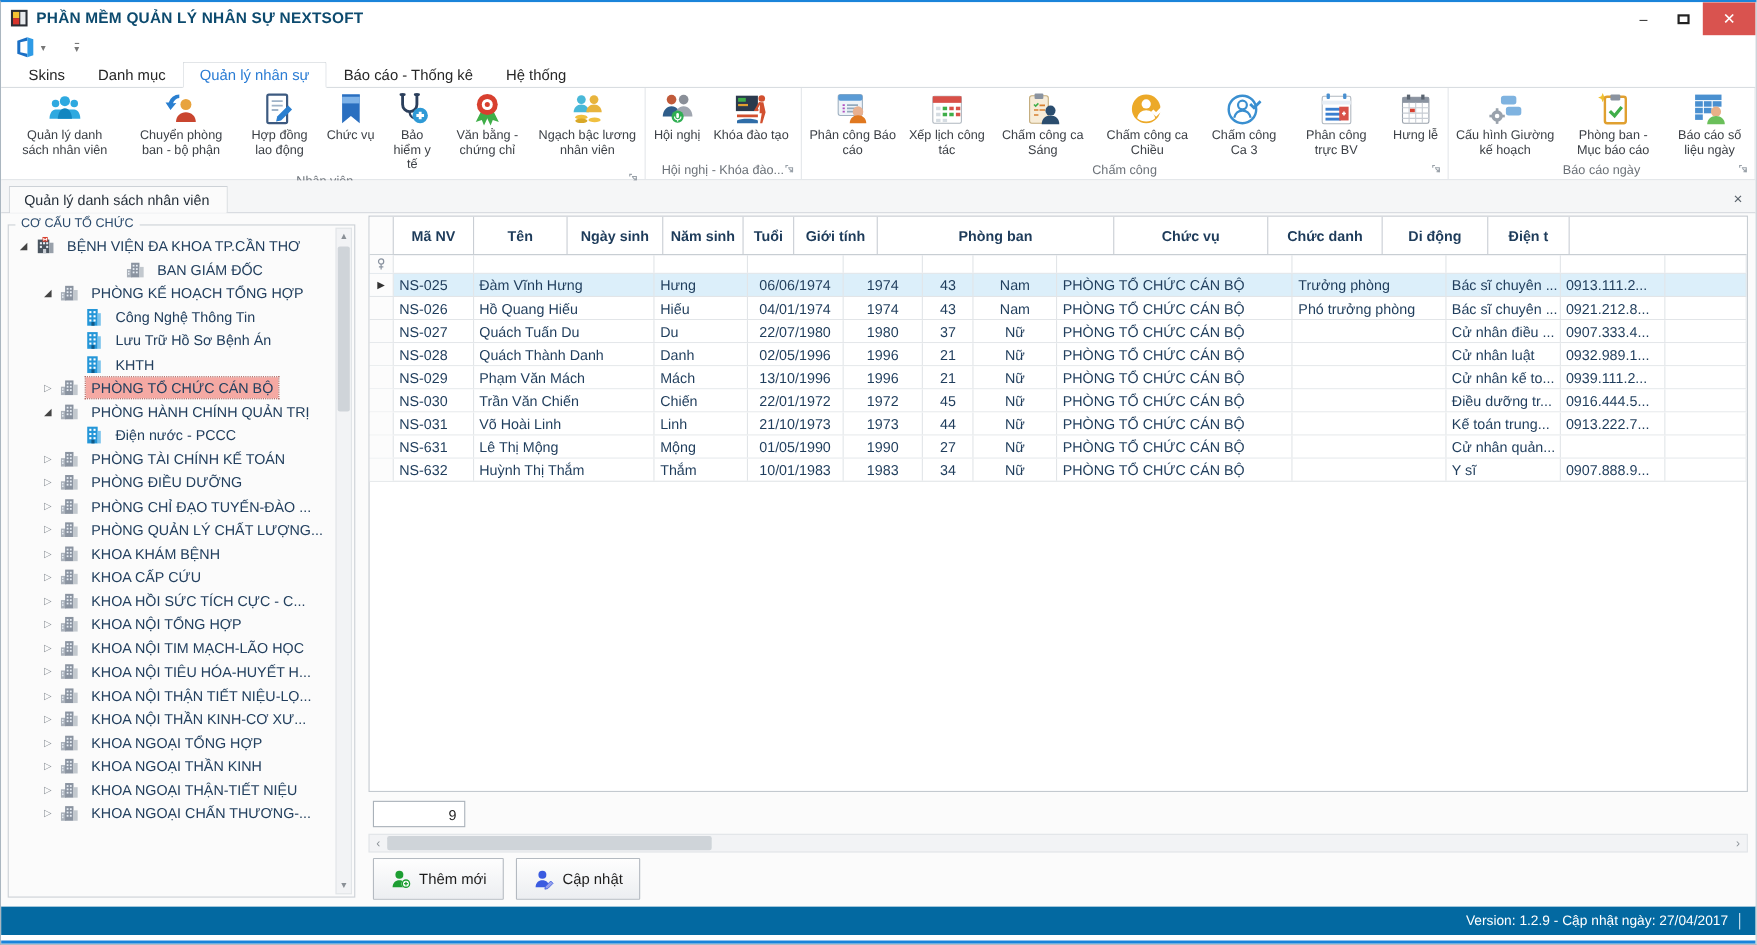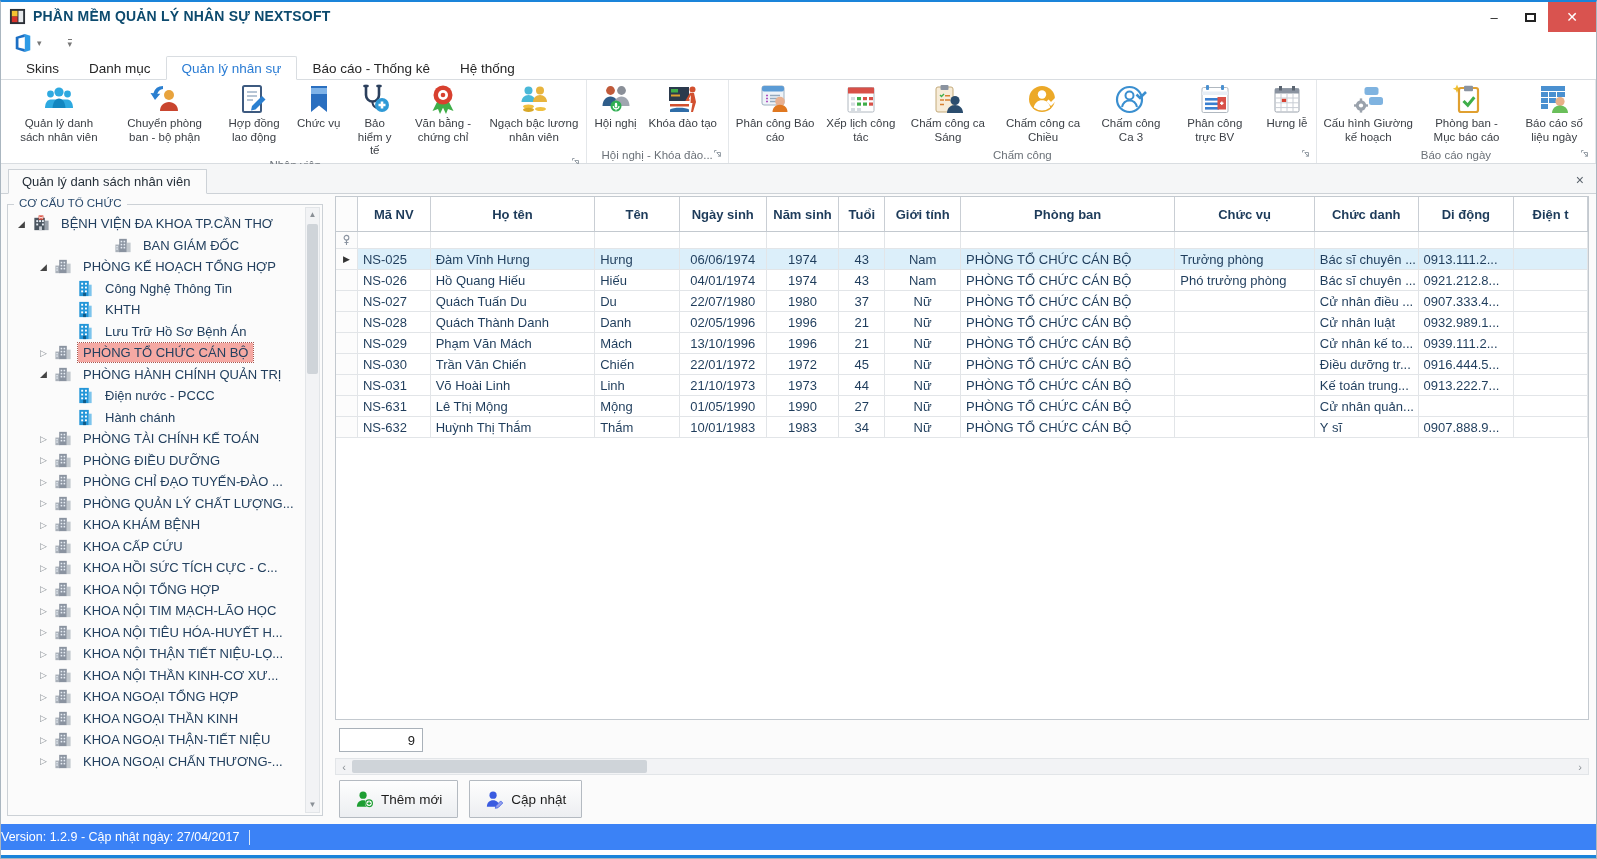--- a/index.html
+++ b/index.html
@@ -85,21 +85,21 @@
   .hscroll .arr{width:16px;text-align:center;color:#8a9096;font-size:11px;cursor:pointer}
   .hscroll .thumb{height:13px;width:295px;background:#cfd4d9;border-radius:2px;cursor:grab}
   .hscroll .sp{flex:1}
 
   .fbuttons{position:absolute;left:8px;top:584px;display:flex;gap:11px}
   .fbtn{display:inline-flex;align-items:center;gap:7px;height:38px;padding:0 15px;border:1px solid #b4bac1;background:linear-gradient(#fefefe,#eceef1);font-size:13.5px;color:#1c1c1c;cursor:pointer;border-radius:1px}
   .fbtn .icon{width:19px;height:19px}
   .fbtn .icon svg{width:100%;height:100%}
 
   
-  .statusbar{height:26px;background:#3b82f6;display:flex;align-items:center;padding-right:14px;color:#fff;font-size:12.5px;gap:10px}
+  .statusbar{height:26px;background:#0369a1;display:flex;align-items:center;justify-content:flex-end;padding-right:14px;color:#fff;font-size:12.5px;gap:10px}
   .grip{width:1px;height:15px;background:#eaf2f8;opacity:.9}
   .bottom-gap{height:5px;background:#fff}
   .bottom-line{height:3px;background:#1a84da}
 </style>
 </head>
 <body>
 
 <div class="window">
 
   <div class="titlebar">
@@ -502,38 +502,38 @@
                 <g fill="#fff">
                   <rect x="6" y="4" width="2" height="2"></rect>
                   <rect x="10" y="4" width="2" height="2"></rect>
                   <rect x="6" y="8" width="2" height="2"></rect>
                   <rect x="10" y="8" width="2" height="2"></rect>
                   <rect x="6" y="12" width="2" height="2"></rect>
                   <rect x="10" y="12" width="2" height="2"></rect>
                 </g>
                 <rect x="8" y="14.5" width="3" height="3.5" fill="#0f5a88"></rect>
               </svg></span>
-            <span class="tlabel">KHTH</span>
+            <span class="tlabel">Lưu Trữ Hồ Sơ Bệnh Án</span>
           </div>
           <div class="titem" style="padding-left: 48px;">
             <span class="texp"></span>
             <span class="ticon"><svg viewBox="0 0 20 20">
                 <rect x="4" y="2" width="10" height="16" fill="#2496d8"></rect>
                 <rect x="14" y="6" width="3" height="12" fill="#7cc4ec"></rect>
                 <g fill="#fff">
                   <rect x="6" y="4" width="2" height="2"></rect>
                   <rect x="10" y="4" width="2" height="2"></rect>
                   <rect x="6" y="8" width="2" height="2"></rect>
                   <rect x="10" y="8" width="2" height="2"></rect>
                   <rect x="6" y="12" width="2" height="2"></rect>
                   <rect x="10" y="12" width="2" height="2"></rect>
                 </g>
                 <rect x="8" y="14.5" width="3" height="3.5" fill="#0f5a88"></rect>
               </svg></span>
-            <span class="tlabel">Lưu Trữ Hồ Sơ Bệnh Án</span>
+            <span class="tlabel">KHTH</span>
           </div>
           <div class="titem selected" style="padding-left: 26px;">
             <span class="texp col">▷</span>
             <span class="ticon"><svg viewBox="0 0 20 20">
                 <rect x="2" y="9" width="5" height="8" fill="#aab1ba"></rect>
                 <rect x="3" y="10.5" width="1.5" height="1.5" fill="#e8eef5"></rect>
                 <rect x="3" y="13" width="1.5" height="1.5" fill="#e8eef5"></rect>
                 <rect x="6" y="3" width="8" height="14" fill="#8a93a0"></rect>
                 <rect x="14" y="7" width="4" height="10" fill="#c2c8ce"></rect>
                 <g fill="#e8eef5">
@@ -576,37 +576,20 @@
                   <rect x="10" y="4" width="2" height="2"></rect>
                   <rect x="6" y="8" width="2" height="2"></rect>
                   <rect x="10" y="8" width="2" height="2"></rect>
                   <rect x="6" y="12" width="2" height="2"></rect>
                   <rect x="10" y="12" width="2" height="2"></rect>
                 </g>
                 <rect x="8" y="14.5" width="3" height="3.5" fill="#0f5a88"></rect>
               </svg></span>
             <span class="tlabel">Điện nước - PCCC</span>
           </div>
-          <div class="titem" style="padding-left: 48px;">
-            <span class="texp"></span>
-            <span class="ticon"><svg viewBox="0 0 20 20">
-                <rect x="4" y="2" width="10" height="16" fill="#2496d8"></rect>
-                <rect x="14" y="6" width="3" height="12" fill="#7cc4ec"></rect>
-                <g fill="#fff">
-                  <rect x="6" y="4" width="2" height="2"></rect>
-                  <rect x="10" y="4" width="2" height="2"></rect>
-                  <rect x="6" y="8" width="2" height="2"></rect>
-                  <rect x="10" y="8" width="2" height="2"></rect>
-                  <rect x="6" y="12" width="2" height="2"></rect>
-                  <rect x="10" y="12" width="2" height="2"></rect>
-                </g>
-                <rect x="8" y="14.5" width="3" height="3.5" fill="#0f5a88"></rect>
-              </svg></span>
-            <span class="tlabel">Hành chánh</span>
-          </div>
           <div class="titem" style="padding-left: 26px;">
             <span class="texp col">▷</span>
             <span class="ticon"><svg viewBox="0 0 20 20">
                 <rect x="2" y="9" width="5" height="8" fill="#aab1ba"></rect>
                 <rect x="3" y="10.5" width="1.5" height="1.5" fill="#e8eef5"></rect>
                 <rect x="3" y="13" width="1.5" height="1.5" fill="#e8eef5"></rect>
                 <rect x="6" y="3" width="8" height="14" fill="#8a93a0"></rect>
                 <rect x="14" y="7" width="4" height="10" fill="#c2c8ce"></rect>
                 <g fill="#e8eef5">
                   <rect x="7.5" y="5" width="1.7" height="1.7"></rect>
@@ -910,21 +893,20 @@
         <div class="thumb"></div>
         <div class="arr down">▼</div>
       </div>
     </div>
 
     <div class="content">
       <div class="grid">
         <div class="ghead">
             <div class="gcell ind" style="width:22px"></div>
             <div class="gcell" style="width:73px">Mã NV</div>
-            <div class="gcell" style="width:165px">Họ tên</div>
             <div class="gcell" style="width:85px">Tên</div>
             <div class="gcell" style="width:87px">Ngày sinh</div>
             <div class="gcell" style="width:73px">Năm sinh</div>
             <div class="gcell" style="width:46px">Tuổi</div>
             <div class="gcell" style="width:76px">Giới tính</div>
             <div class="gcell" style="width:215px">Phòng ban</div>
             <div class="gcell" style="width:140px">Chức vụ</div>
             <div class="gcell" style="width:104px">Chức danh</div>
             <div class="gcell" style="width:96px">Di động</div>
             <div class="gcell" style="width:74px">Điện t</div>

